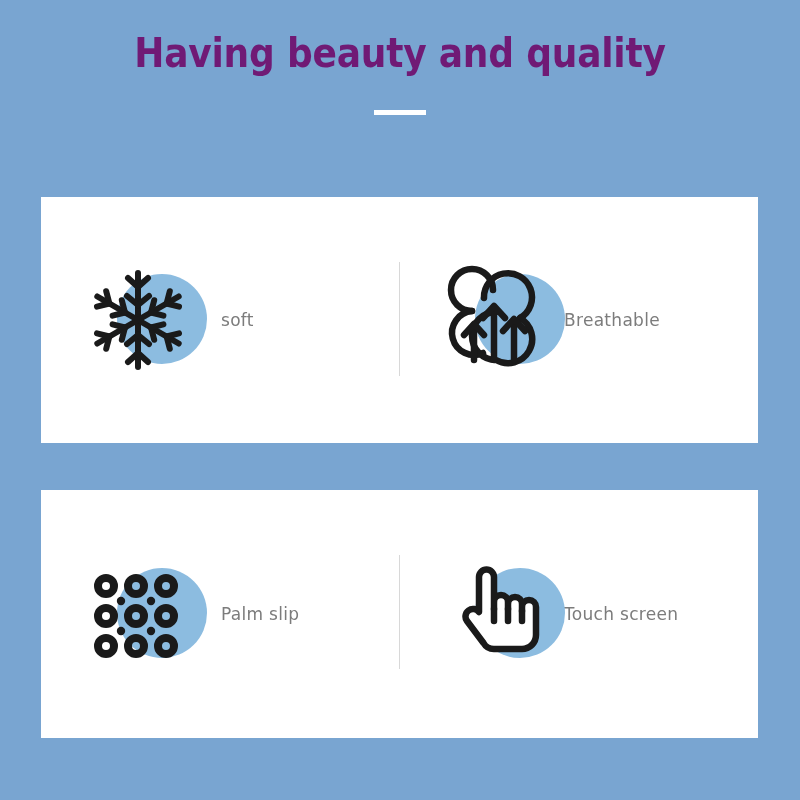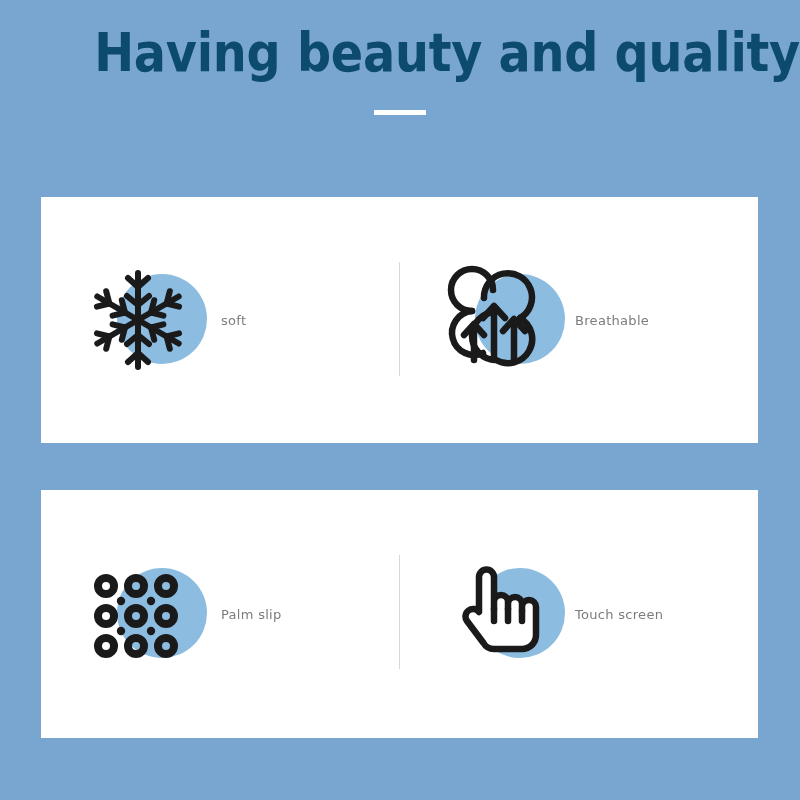--- a/index.html
+++ b/index.html
@@ -21,24 +21,24 @@
     left: 0;
     top: 0;
     width: 800px;
     height: 180px;
   }
   .page-title {
     position: absolute;
     left: 0;
     top: 22px;
     width: 800px;
-    text-align: right;
-    color: #0c4a6e;
+    text-align: center;
+    color: #701a75;
     font-family: "DejaVu Sans Condensed", "Liberation Sans Narrow", "Liberation Sans", sans-serif;
-    font-size: 53px;
+    font-size: 40px;
     font-weight: bold;
     letter-spacing: -0.2px;
     line-height: 62px;
     white-space: nowrap;
   }
   .title-rule {
     position: absolute;
     left: 374px;
     top: 110px;
     width: 52px;
@@ -103,26 +103,26 @@
     top: 0;
     width: 110px;
     height: 110px;
   }
   .icon-art svg { display: block; width: 110px; height: 110px; }
 
   .feature-label {
     margin-left: 28px;
     color: #7c7c7c;
     font-family: "DejaVu Sans", "Liberation Sans", sans-serif;
-    font-size: 13px;
+    font-size: 17px;
     font-weight: normal;
     letter-spacing: 0.3px;
     white-space: nowrap;
   }
-  .feature-right .feature-label { margin-left: 24px; }
+  .feature-right .feature-label { margin-left: 13px; }
 </style>
 </head>
 <body>
 
 <div class="header">
   <div class="page-title">Having beauty and quality</div>
   <div class="title-rule"></div>
 </div>
 
 <div class="card card-1">

